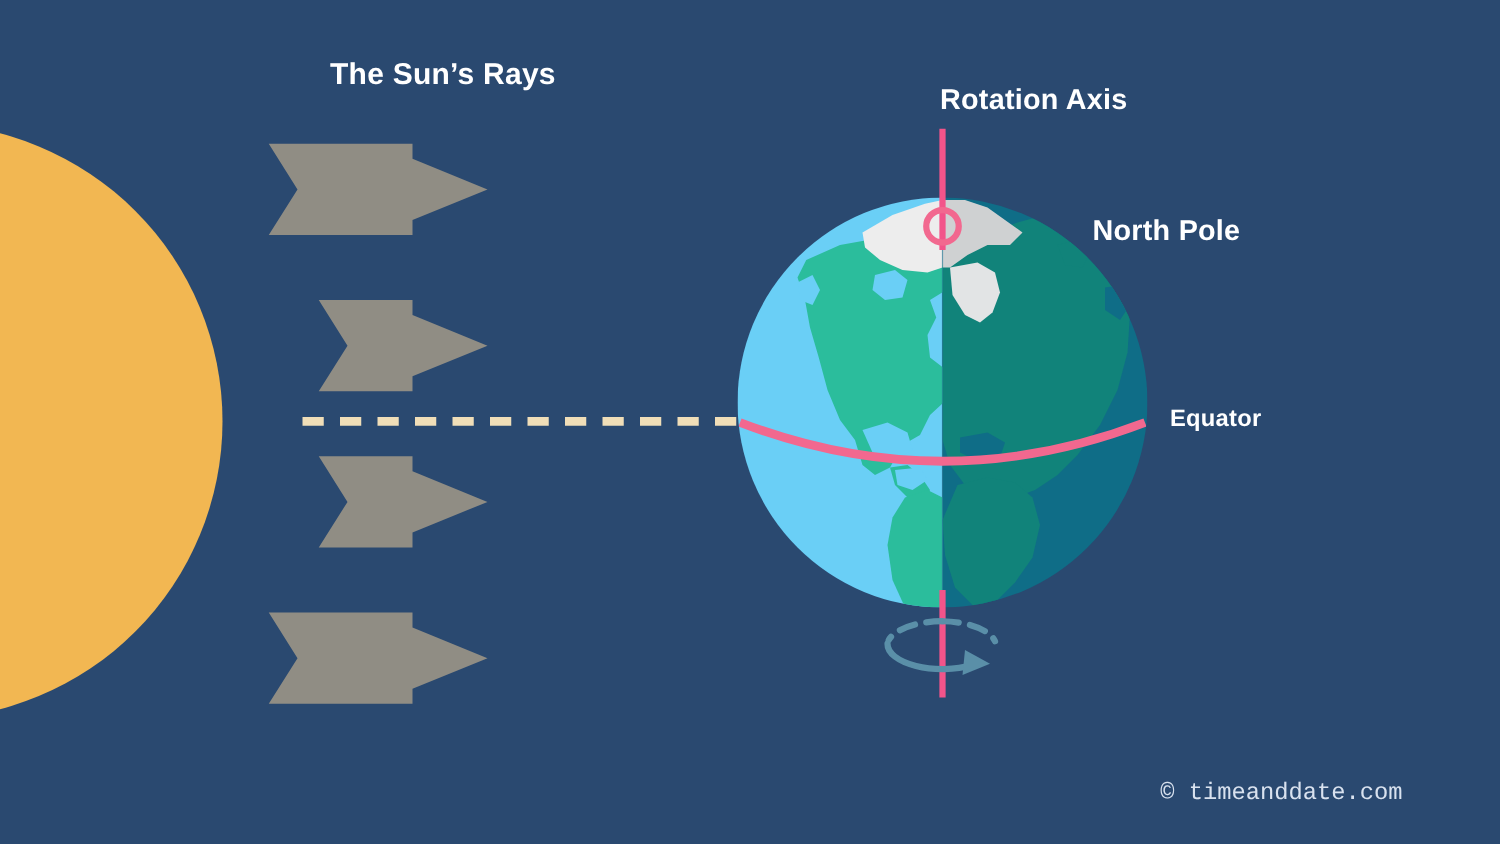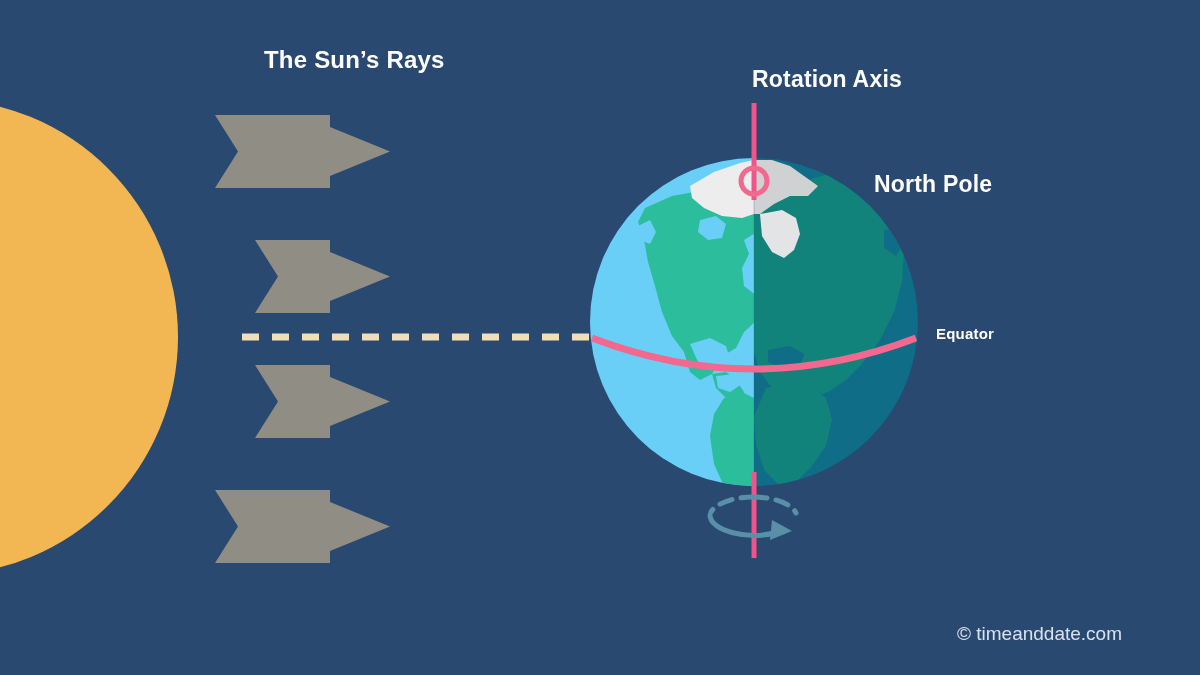--- a/index.html
+++ b/index.html
@@ -15,25 +15,25 @@
     position:absolute;
     color:#ffffff;
     font-weight:bold;
     font-family:"Liberation Sans", sans-serif;
     white-space:nowrap;
     letter-spacing:.2px;
   }
   #sun-rays-label{left:264px;top:46px;font-size:24px;}
   #rotation-axis-label{left:752px;top:66px;font-size:23px;}
   #north-pole-label{left:874px;top:171px;font-size:23px;text-align:center;}
-  #equator-label{left:936px;top:325px;font-size:15px;}
+  #equator-label{left:936px;top:325px;font-size:19px;}
   #credit{
     position:absolute;right:78px;top:623px;
     color:#d9e2ef;font-size:19px;font-weight:normal;
-    font-family:Liberation Sans, sans-serif;white-space:nowrap;
+    font-family:Liberation Mono, monospace;white-space:nowrap;
   }
 </style>
 </head>
 <body>
 
 <div id="stage">
 
   <svg id="scene" width="1200" height="675" viewBox="0 0 1200 675" xmlns="http://www.w3.org/2000/svg">
 
     <defs>

